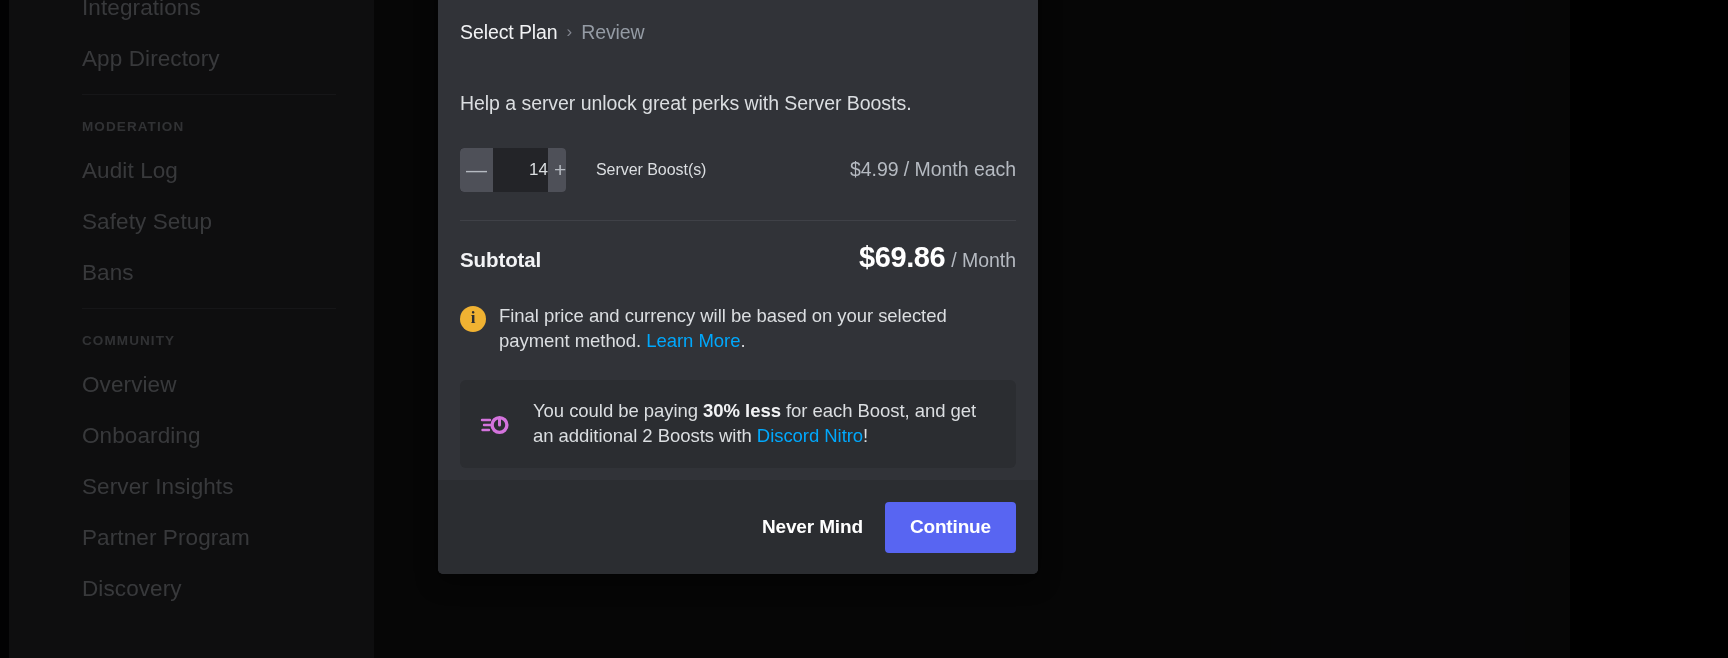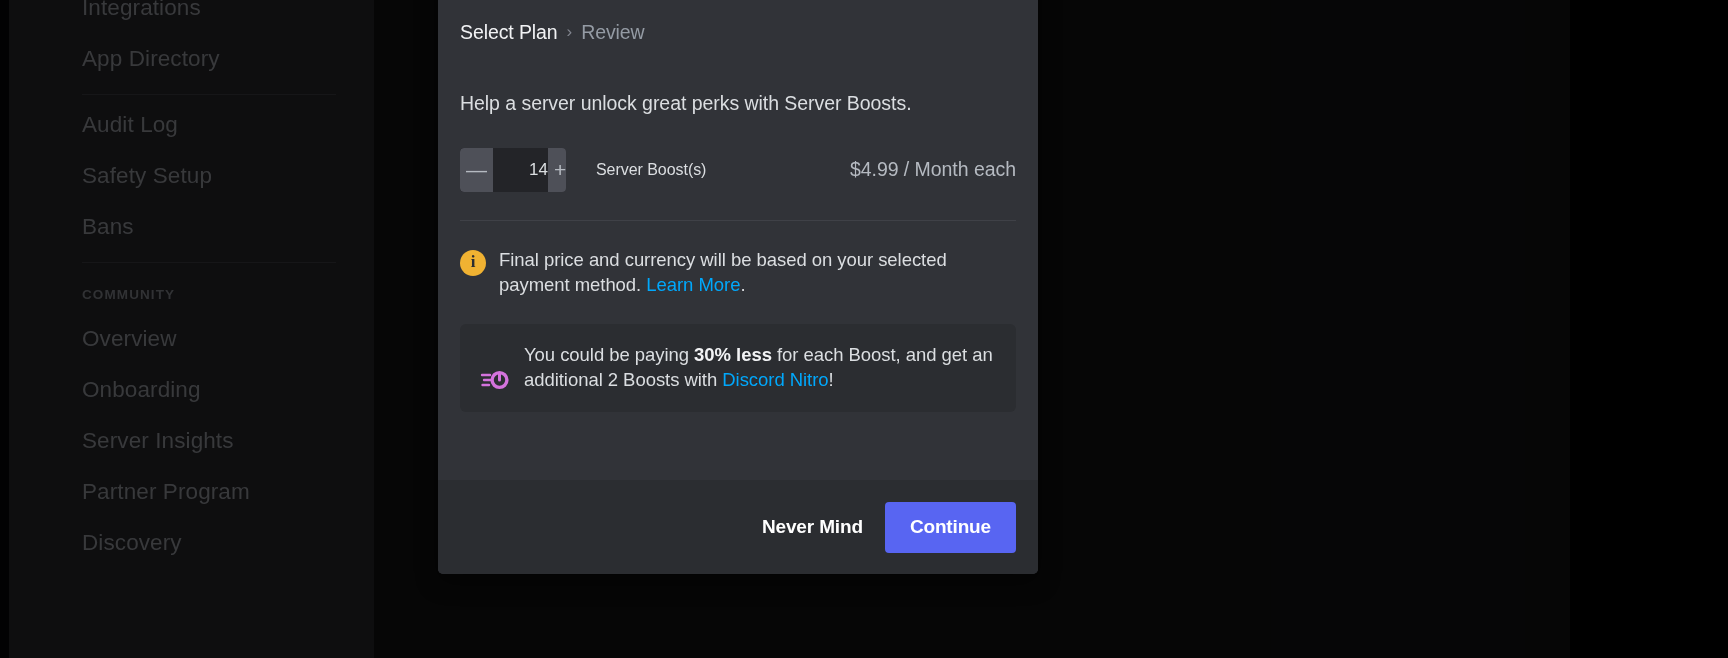--- a/index.html
+++ b/index.html
@@ -261,22 +261,22 @@
     cursor: pointer;
   }
 
   
   #nitro-promo {
     margin-top: 27px;
     background: #2b2d31;
     border-radius: 6px;
     padding: 18px 20px 19px 20px;
     display: flex;
-    align-items: flex-end;
-    gap: 14px;
+    align-items: center;
+    gap: 23px;
     min-height: 44px;
   }
   #nitro-icon {
     flex: 0 0 auto;
     width: 30px;
     height: 26px;
     margin-top: 4px;
   }
   #nitro-text {
     font-size: 18.5px;
@@ -343,20 +343,21 @@
 
 <div id="screen">
 
   <div id="right-fill"></div>
 
   <div id="sidebar">
     <div id="sidebar-inner">
         <div class="nav-item">Integrations</div>
         <div class="nav-item">App Directory</div>
         <div class="nav-sep"></div>
+        <div class="nav-header">MODERATION</div>
         <div class="nav-item">Audit Log</div>
         <div class="nav-item">Safety Setup</div>
         <div class="nav-item">Bans</div>
         <div class="nav-sep"></div>
         <div class="nav-header">COMMUNITY</div>
         <div class="nav-item">Overview</div>
         <div class="nav-item">Onboarding</div>
         <div class="nav-item">Server Insights</div>
         <div class="nav-item">Partner Program</div>
         <div class="nav-item">Discovery</div>
@@ -385,20 +386,27 @@
           <button class="step-btn minus">—</button>
           <div id="qty-value">14</div>
           <button class="step-btn plus">+</button>
         </div>
         <div id="qty-label">Server Boost(s)</div>
         <div id="qty-price">$4.99 / Month each</div>
       </div>
 
       <div class="divider"></div>
 
+      <div id="subtotal-row">
+        <div id="subtotal-label">Subtotal</div>
+        <div id="subtotal-amount-wrap">
+          <span id="subtotal-amount">$69.86</span>
+          <span id="subtotal-period">/ Month</span>
+        </div>
+      </div>
 
       <div id="info-note">
         <div id="info-icon">
           <span>i</span>
         </div>
         <div id="info-text">
           <span>Final price and currency will be based on your selected payment method. </span><a class="link">Learn More</a><span>.</span>
         </div>
       </div>
 

